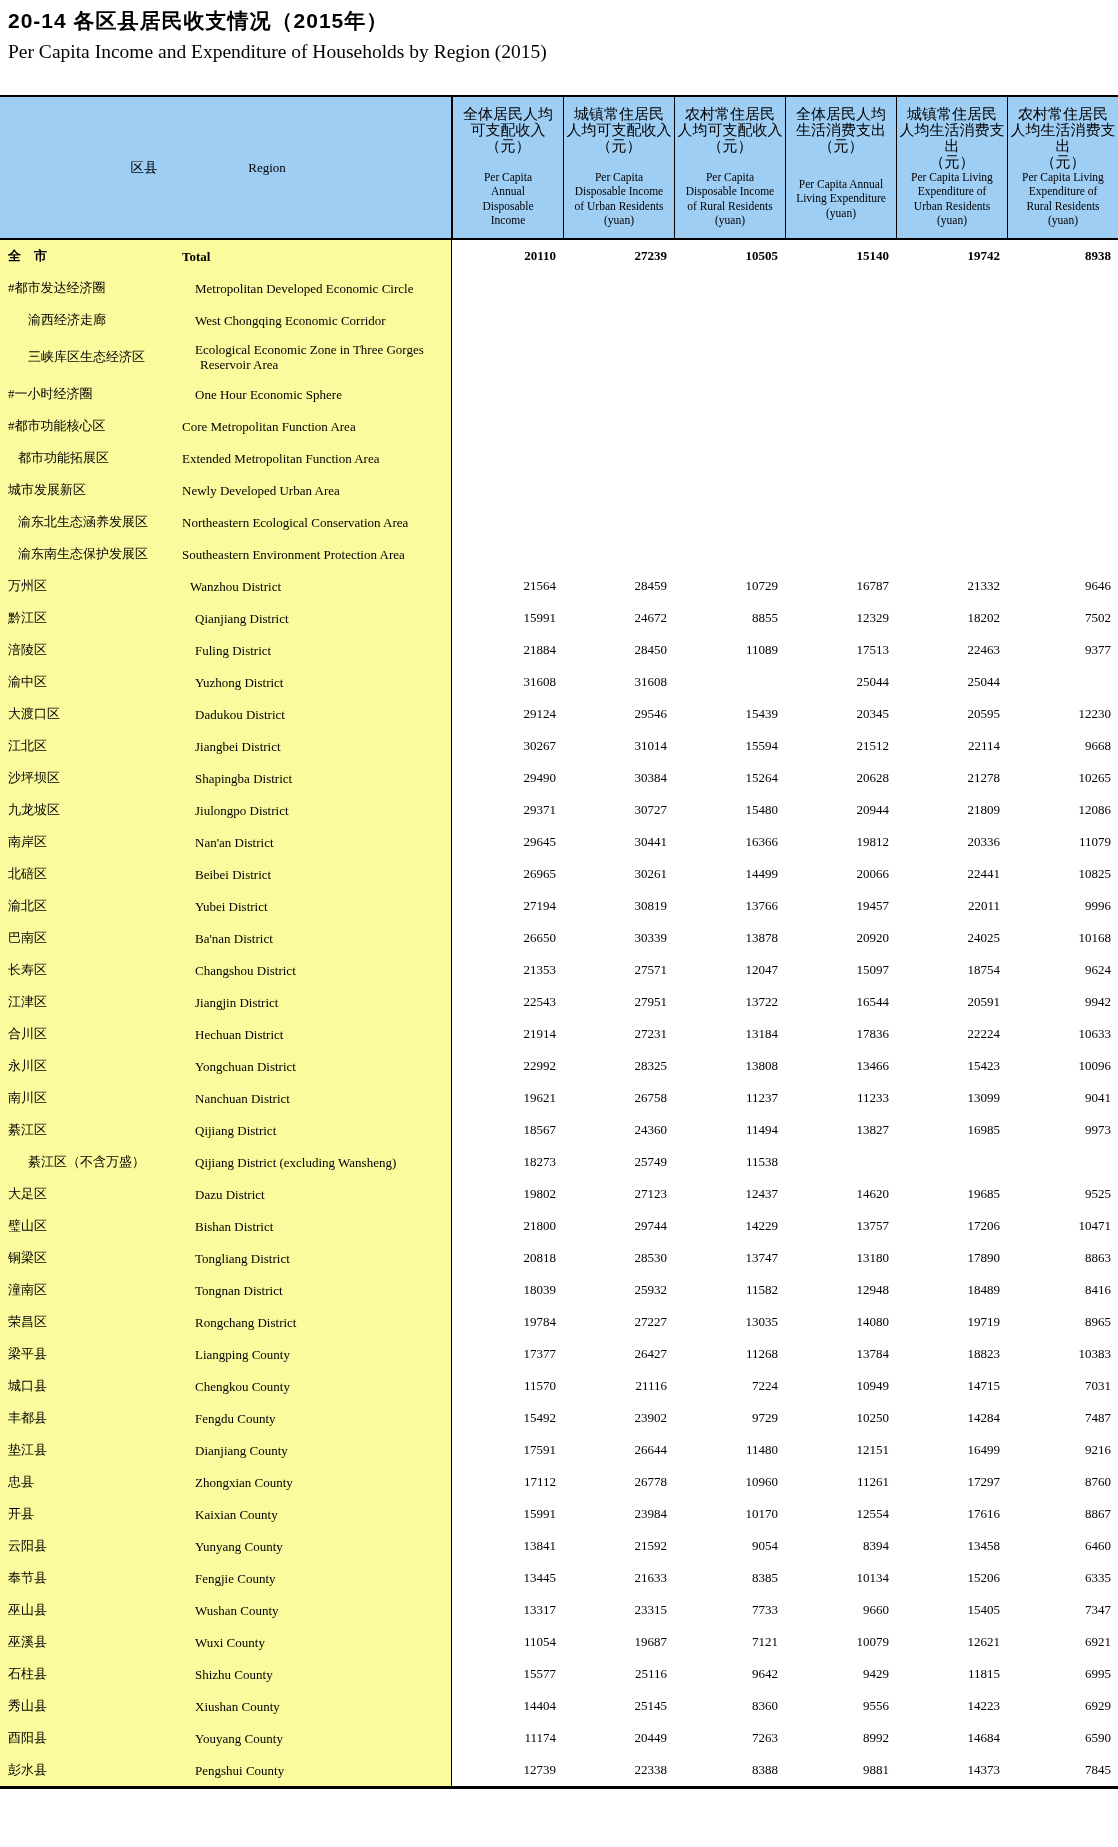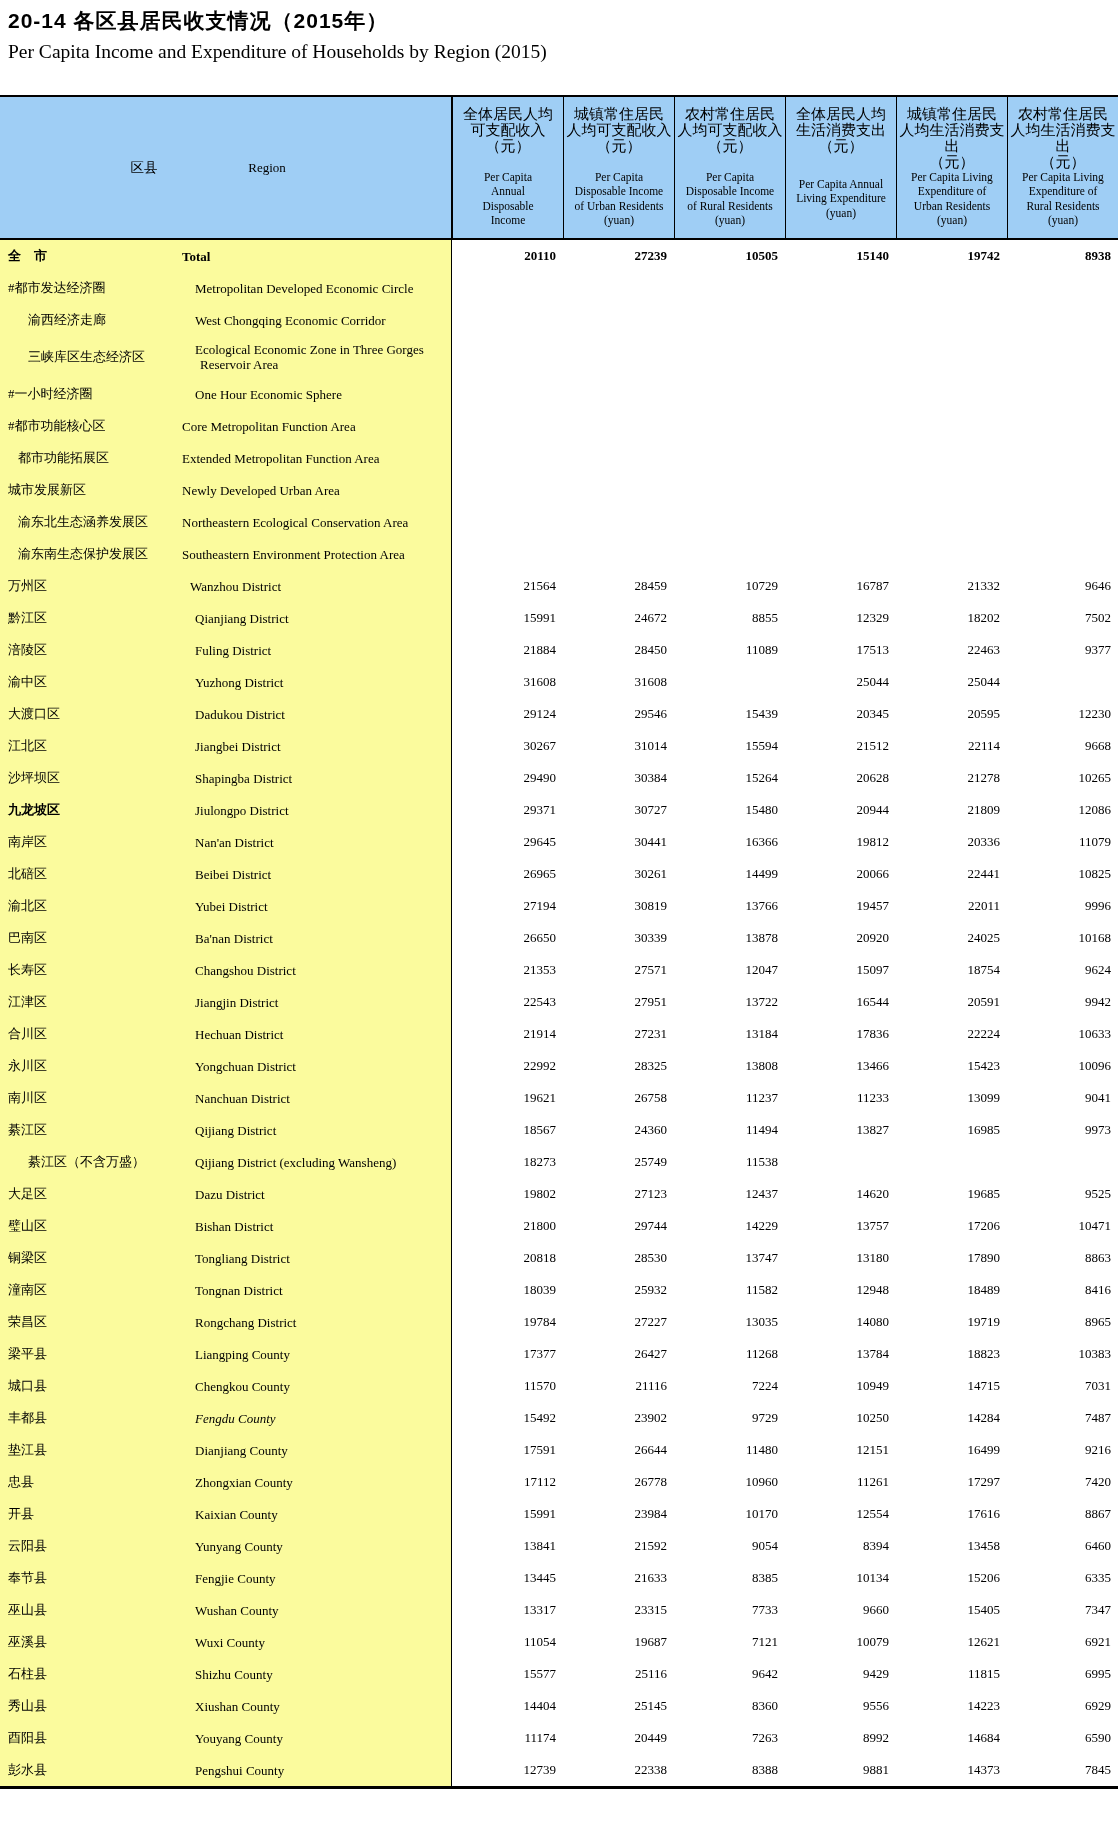--- a/index.html
+++ b/index.html
@@ -333,21 +333,21 @@
           </div>
           <div class="cell-num">29490</div>
           <div class="cell-num">30384</div>
           <div class="cell-num">15264</div>
           <div class="cell-num">20628</div>
           <div class="cell-num">21278</div>
           <div class="cell-num">10265</div>
         </div>
         <div class="row">
           <div class="cell-left">
-            <span class="cn-name" style="left: 8px; font-weight: bold;">九龙坡区</span>
+            <span class="cn-name" style="left: 8px;">九龙坡区</span>
             <span class="en-name" style="left: 195px;">Jiulongpo District</span>
           </div>
           <div class="cell-num">29371</div>
           <div class="cell-num">30727</div>
           <div class="cell-num">15480</div>
           <div class="cell-num">20944</div>
           <div class="cell-num">21809</div>
           <div class="cell-num">12086</div>
         </div>
         <div class="row">
@@ -562,21 +562,21 @@
           <div class="cell-num">11570</div>
           <div class="cell-num">21116</div>
           <div class="cell-num">7224</div>
           <div class="cell-num">10949</div>
           <div class="cell-num">14715</div>
           <div class="cell-num">7031</div>
         </div>
         <div class="row">
           <div class="cell-left">
             <span class="cn-name" style="left: 8px;">丰都县</span>
-            <span class="en-name" style="left: 195px; font-style: italic;">Fengdu County</span>
+            <span class="en-name" style="left: 195px;">Fengdu County</span>
           </div>
           <div class="cell-num">15492</div>
           <div class="cell-num">23902</div>
           <div class="cell-num">9729</div>
           <div class="cell-num">10250</div>
           <div class="cell-num">14284</div>
           <div class="cell-num">7487</div>
         </div>
         <div class="row">
           <div class="cell-left">
@@ -593,21 +593,21 @@
         <div class="row">
           <div class="cell-left">
             <span class="cn-name" style="left: 8px;">忠县</span>
             <span class="en-name" style="left: 195px;">Zhongxian County</span>
           </div>
           <div class="cell-num">17112</div>
           <div class="cell-num">26778</div>
           <div class="cell-num">10960</div>
           <div class="cell-num">11261</div>
           <div class="cell-num">17297</div>
-          <div class="cell-num">7420</div>
+          <div class="cell-num">8760</div>
         </div>
         <div class="row">
           <div class="cell-left">
             <span class="cn-name" style="left: 8px;">开县</span>
             <span class="en-name" style="left: 195px;">Kaixian County</span>
           </div>
           <div class="cell-num">15991</div>
           <div class="cell-num">23984</div>
           <div class="cell-num">10170</div>
           <div class="cell-num">12554</div>

